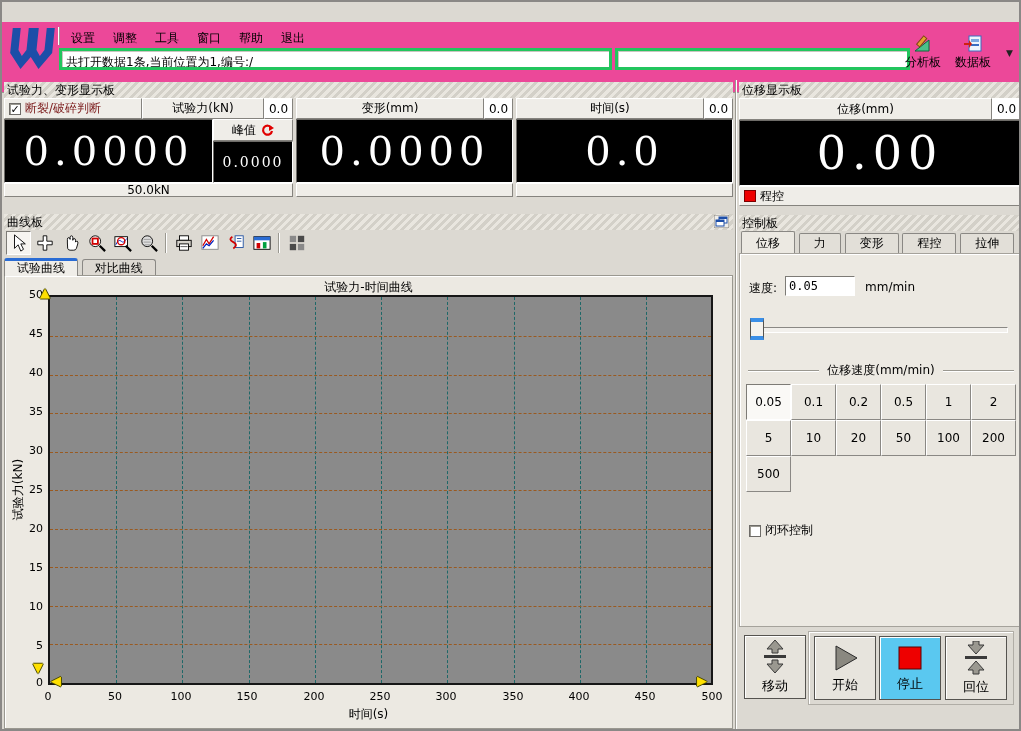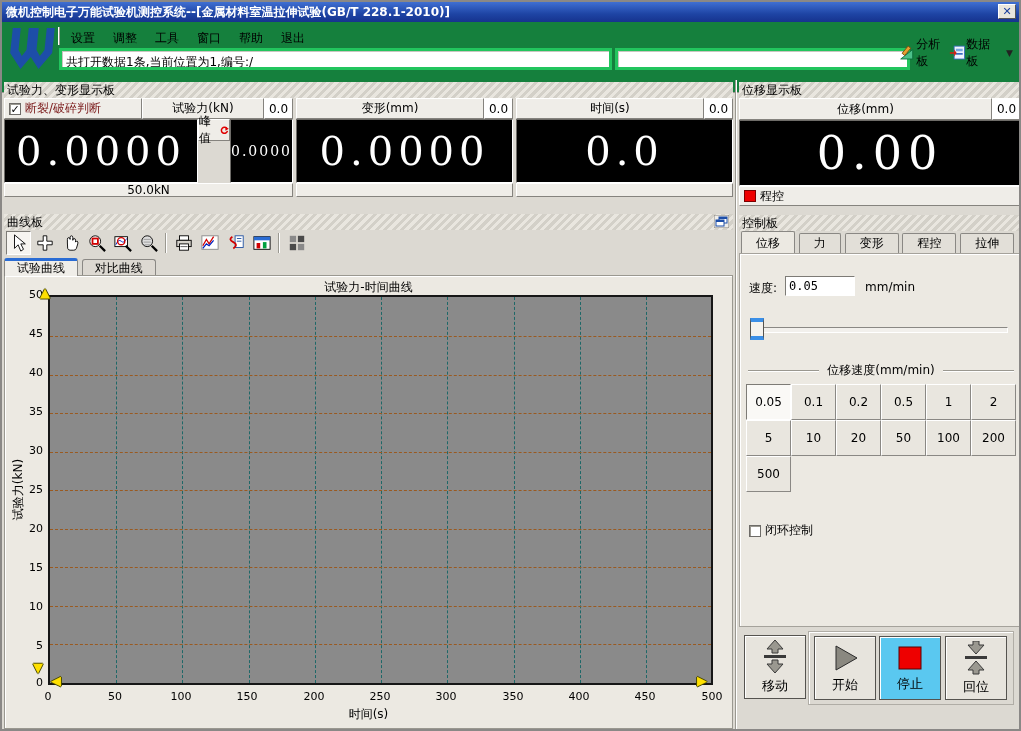--- a/index.html
+++ b/index.html
@@ -7,25 +7,25 @@
   body { font-family:"DejaVu Sans","Liberation Sans",sans-serif; font-size:12px; color:#000; }
   .window { position:relative; width:1021px; height:731px; background:#dcd9d2; border:2px solid #8a8886; overflow:hidden; }
   .abs { position:absolute; }
   .groove { border:1px solid #a5a29b; box-shadow:inset 1px 1px 0 #fff; }
 
   
   .titlebar { left:0; top:0; width:100%; height:20px; background:linear-gradient(180deg,#3f6fd2 0%,#1e44a4 60%,#16338e 100%); color:#fff; display:flex; align-items:center; padding:0 4px; font-weight:bold; font-size:12px; }
   .close-btn { position:absolute; right:3px; top:2px; width:18px; height:15px; background:#e8e5de; border:1px solid #fff; border-right-color:#555; border-bottom-color:#555; color:#1b3f9e; font-weight:bold; font-size:11px; line-height:13px; text-align:center; cursor:pointer; }
 
   
-  .topstrip { left:0; top:20px; width:100%; height:71px; background:#15803d; border-bottom:1px solid #9a9890; }
+  .topstrip { left:0; top:20px; width:100%; height:71px; background:#ec4899; border-bottom:1px solid #9a9890; }
   .menubar { position:absolute; left:62px; top:6px; display:flex; gap:4px; }
   .menu-item { padding:2px 7px; cursor:default; }
   .statusbox { position:absolute; top:26px; height:22px; background:#fff; border:3px solid #22c55e; box-shadow:inset 1px 1px 0 #c9c6c0; padding:3px 4px; overflow:hidden; white-space:nowrap; }
-  .tool-right { position:absolute; top:13px; display:flex; flex-direction:row; align-items:center; width:48px; cursor:pointer; }
+  .tool-right { position:absolute; top:13px; display:flex; flex-direction:column; align-items:center; width:48px; cursor:pointer; }
   .tool-right .lbl { margin-top:1px; }
   .dd-arrow { position:absolute; right:6px; top:26px; font-size:9px; color:#222; cursor:pointer; }
 
   
   .hatch { background:repeating-linear-gradient(135deg,#e9e6df 0 3px,#d3d0c8 3px 6px); height:16px; line-height:16px; padding-left:3px; font-size:12px; }
 
   
   .disp-head { display:flex; height:21px; }
   .disp-head .cell { background:#efede8; border-top:1px solid #fff; border-left:1px solid #fff; border-right:1px solid #85837e; border-bottom:1px solid #85837e; display:flex; align-items:center; justify-content:center; font-size:12px; }
   .corner-val { width:29px; background:#fff !important; font-size:11px; }
@@ -66,24 +66,20 @@
   .grouptitle { display:flex; align-items:center; gap:8px; font-size:12px; }
   .grouptitle .ln { flex:1; height:2px; border-top:1px solid #9a9890; border-bottom:1px solid #fff; }
   .vdivider { border-left:1px solid #9a9890; border-right:1px solid #fff; }
   input.speed { width:70px; height:20px; border:1px solid #7d7b76; border-right-color:#fff; border-bottom-color:#fff; padding:2px 3px; font-size:12px; font-family:"DejaVu Sans Mono","Liberation Mono",monospace; background:#fff; }
 </style>
 </head>
 <body>
 
 <div class="window">
 
-  <div class="abs titlebar">
-    <span>微机控制电子万能试验机测控系统--[金属材料室温拉伸试验(GB/T 228.1-2010)]</span>
-    <span class="close-btn">✕</span>
-  </div>
 
   <div class="abs topstrip">
     <svg class="abs" style="left:5px;top:4px" width="52" height="48" viewBox="0 0 52 48">
       <g transform="skewX(-6)" fill="#1d4ea8">
         <polygon points="6,2 14,2 14,24 18,30 22,24 22,2 30,2 30,27 18,43 6,27"></polygon>
         <polygon points="24,2 32,2 32,24 36,30 40,24 40,2 48,2 48,27 36,43 24,27"></polygon>
       </g>
     </svg>
     <div class="abs" style="left:56px;top:5px;width:2px;height:18px;border-left:1px solid #fff;border-right:1px solid #9a9890"></div>
     <div class="menubar">
@@ -125,21 +121,21 @@
         <span class="chk">✓</span>
         <span style="color:#7b1a1a">断裂/破碎判断</span>
       </div>
       <div class="cell" style="flex:1">试验力(kN)</div>
       <div class="cell corner-val">0.0</div>
     </div>
     <div style="display:flex;height:64px">
       <div class="black" style="width:209px">
           <span class="bigval">0.0000</span>
         </div>
-      <div style="flex:1;display:flex;">
+      <div style="flex:1;display:flex;flex-direction:column">
         <div class="cell" style="height:22px;display:flex;align-items:center;justify-content:center;gap:5px;background:#efede8;border:1px solid #85837e;border-top-color:#fff;border-left-color:#fff">
           <span>峰值</span>
           <svg width="13" height="13" viewBox="0 0 13 13">
             <path d="M10.5 4 A4.5 4.5 0 1 0 11 7" fill="none" stroke="#e00000" stroke-width="2.2"></path>
             <polygon points="8,1 13,4 8,7" fill="#e00000"></polygon>
           </svg>
         </div>
         <div class="black" style="flex:1">
             <span style="font-size:14px;letter-spacing:2px">0.0000</span>
           </div>

